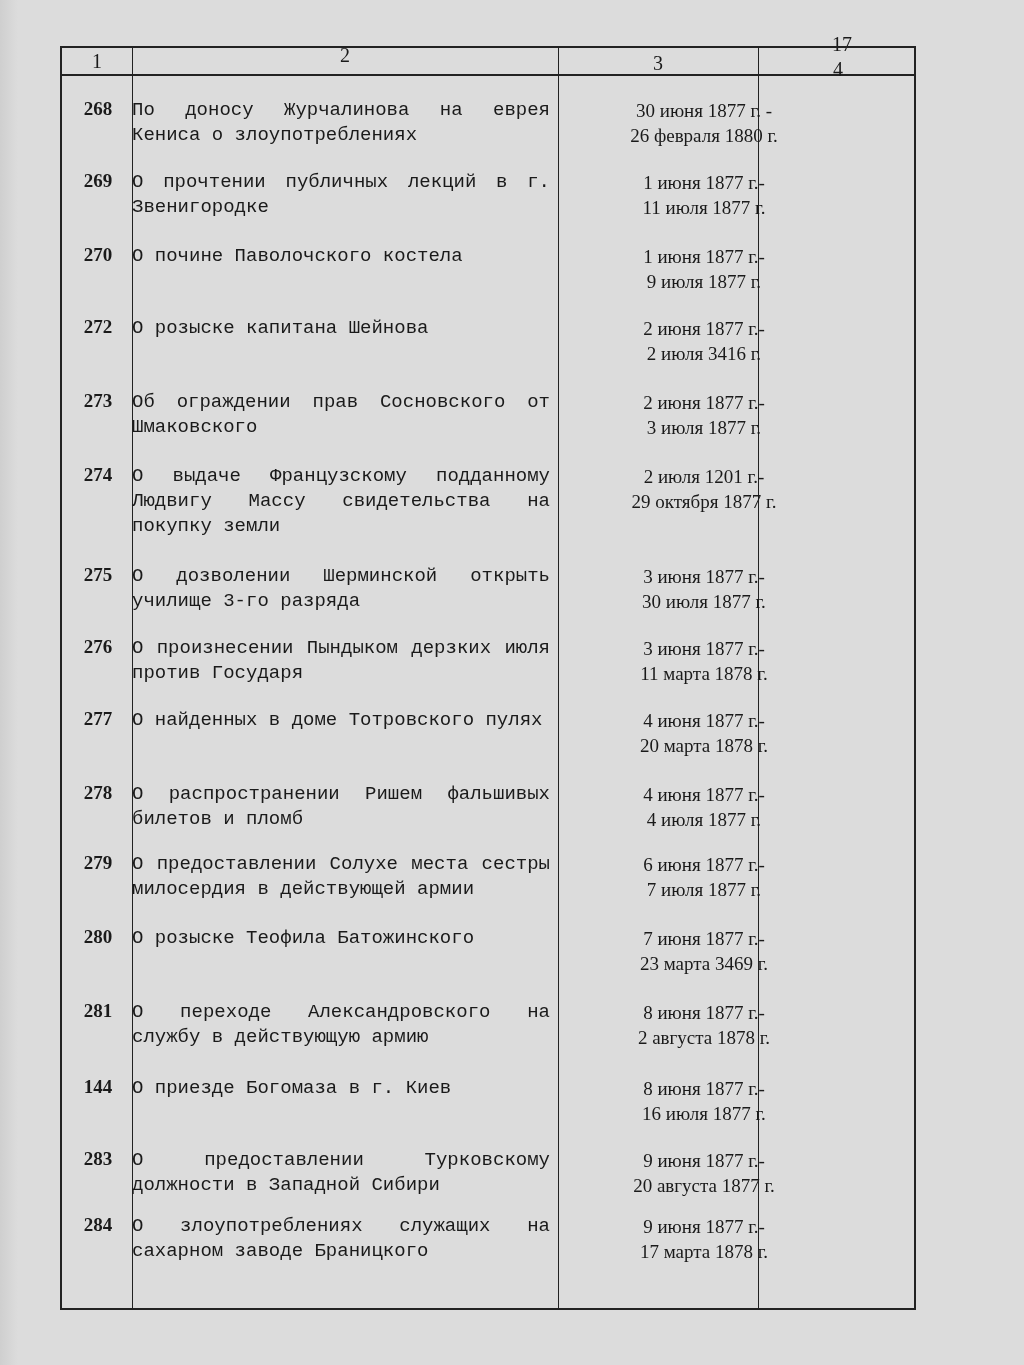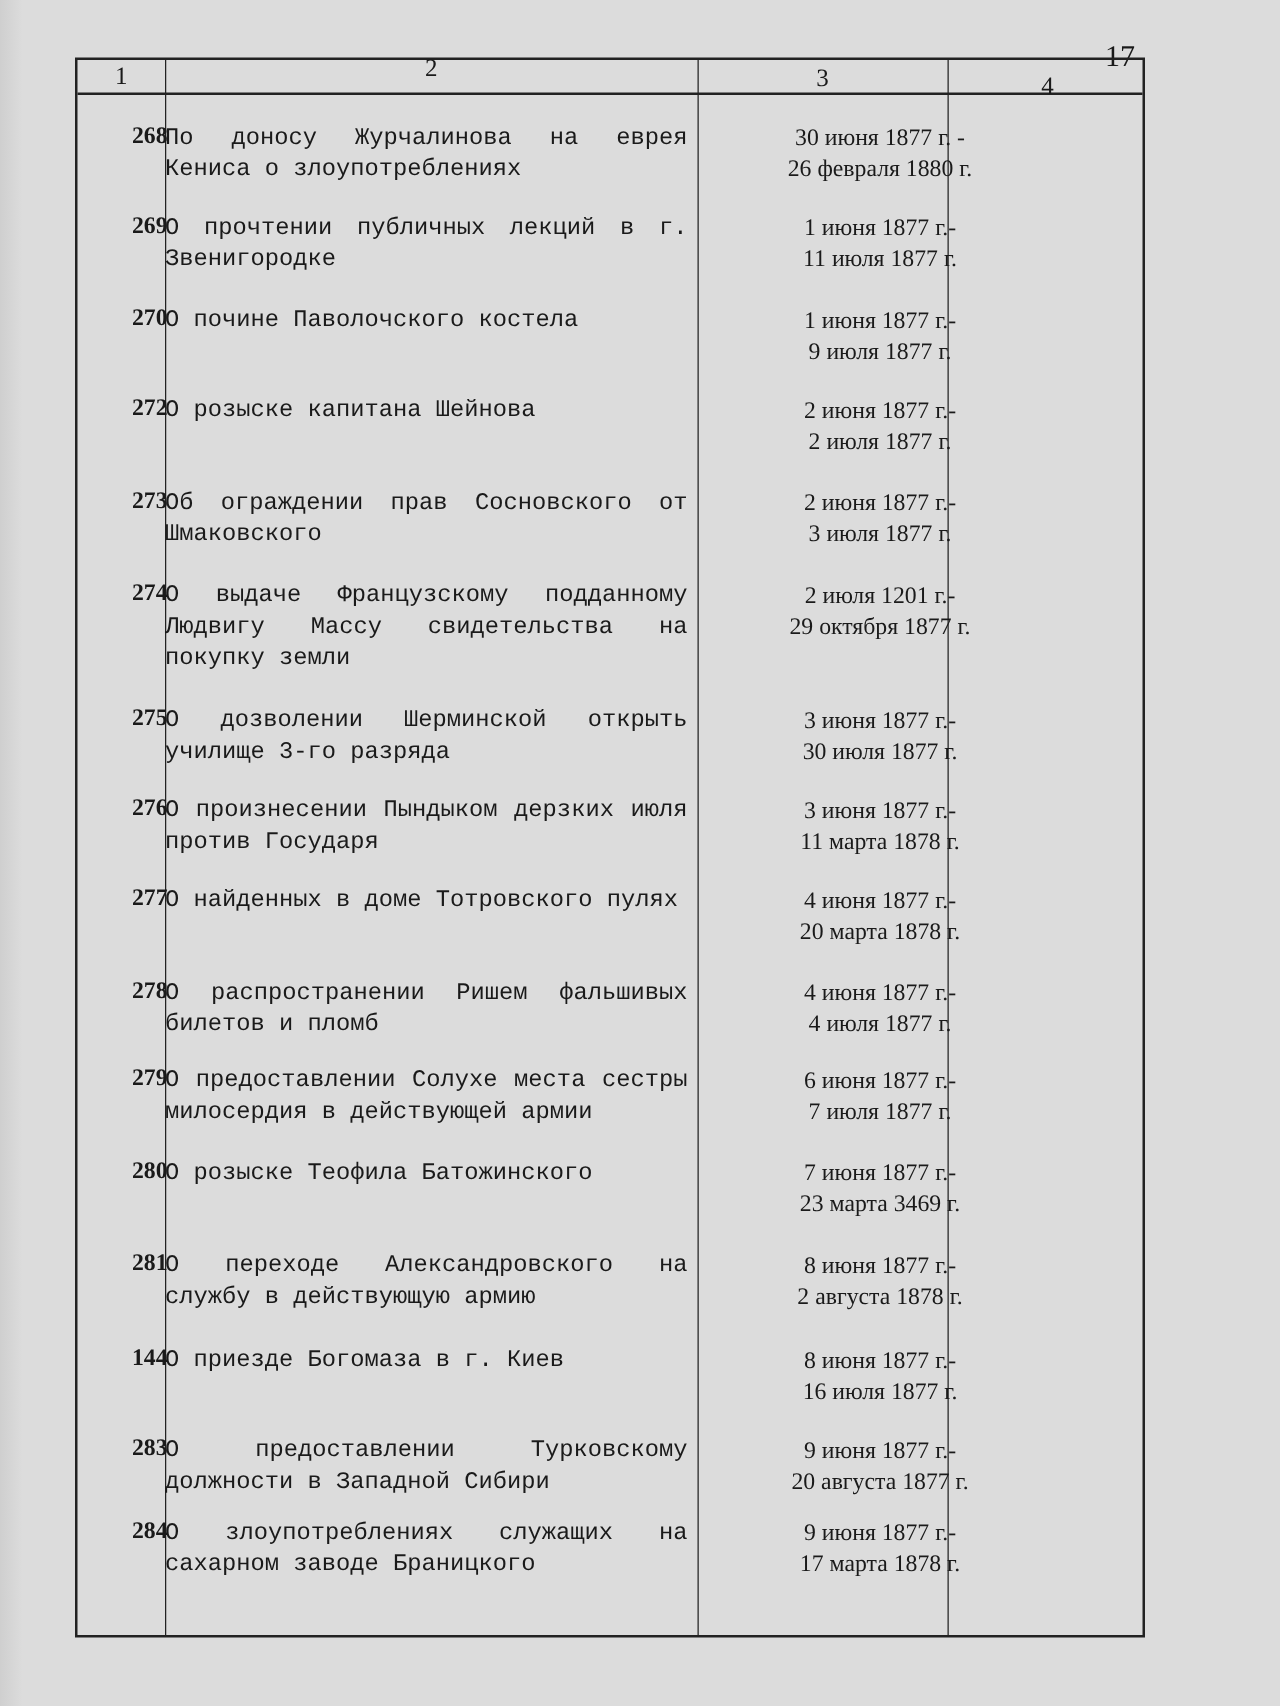--- a/index.html
+++ b/index.html
@@ -8,43 +8,43 @@
       background: #dcdcdc;
       font-family: "Liberation Serif", serif;
       color: #1a1a1a;
       position: relative;
     }
     .page-shade-left {
       position: absolute; left: 0; top: 0; width: 18px; height: 1365px;
       background: linear-gradient(90deg, #cfcfcf, #dcdcdc);
     }
     .page-number {
-      position: absolute; left: 884px; top: 33px;
-      font-size: 24px;
+      position: absolute; left: 832px; top: 33px;
+      font-size: 20px;
     }
     .table {
       position: absolute; left: 60px; top: 46px;
       width: 856px; height: 1264px;
       border: 2px solid #222;
       box-sizing: border-box;
     }
     .header {
       position: absolute; left: 0; top: 0; width: 100%; height: 26px;
       border-bottom: 2px solid #222;
     }
     .col-line {
       position: absolute; top: 0; bottom: 0; width: 0;
       border-left: 1.5px solid #222;
     }
     .hcell {
       position: absolute; top: 2px; font-size: 20px; text-align: center;
     }
     .row { position: absolute; left: 0; width: 100%; }
     .num {
-      position: absolute; left: 0; width: 72px; text-align: right;
+      position: absolute; left: 0; width: 72px; text-align: center;
       font-size: 19px; font-weight: bold;
     }
     .title {
       position: absolute; left: 70px; width: 418px;
       font-size: 19px; line-height: 25px; text-align: justify;
       text-align-last: left;
       font-family: Liberation Mono, monospace;
     }
     .dates {
       position: absolute; left: 498px; width: 200px; text-align: center;
@@ -92,21 +92,21 @@
         <div class="dates">
           <div>1 июня 1877 г.-</div>
           <div>9 июля 1877 г.</div>
         </div>
       </div>
       <div class="row" style="top: 268px;">
         <div class="num">272</div>
         <div class="title">О розыске капитана Шейнова</div>
         <div class="dates">
           <div>2 июня 1877 г.-</div>
-          <div>2 июля 1877 г.</div>
+          <div>2 июля 3416 г.</div>
         </div>
       </div>
       <div class="row" style="top: 342px;">
         <div class="num">273</div>
         <div class="title">Об ограждении прав Сосновского от Шмаковского</div>
         <div class="dates">
           <div>2 июня 1877 г.-</div>
           <div>3 июля 1877 г.</div>
         </div>
       </div>

